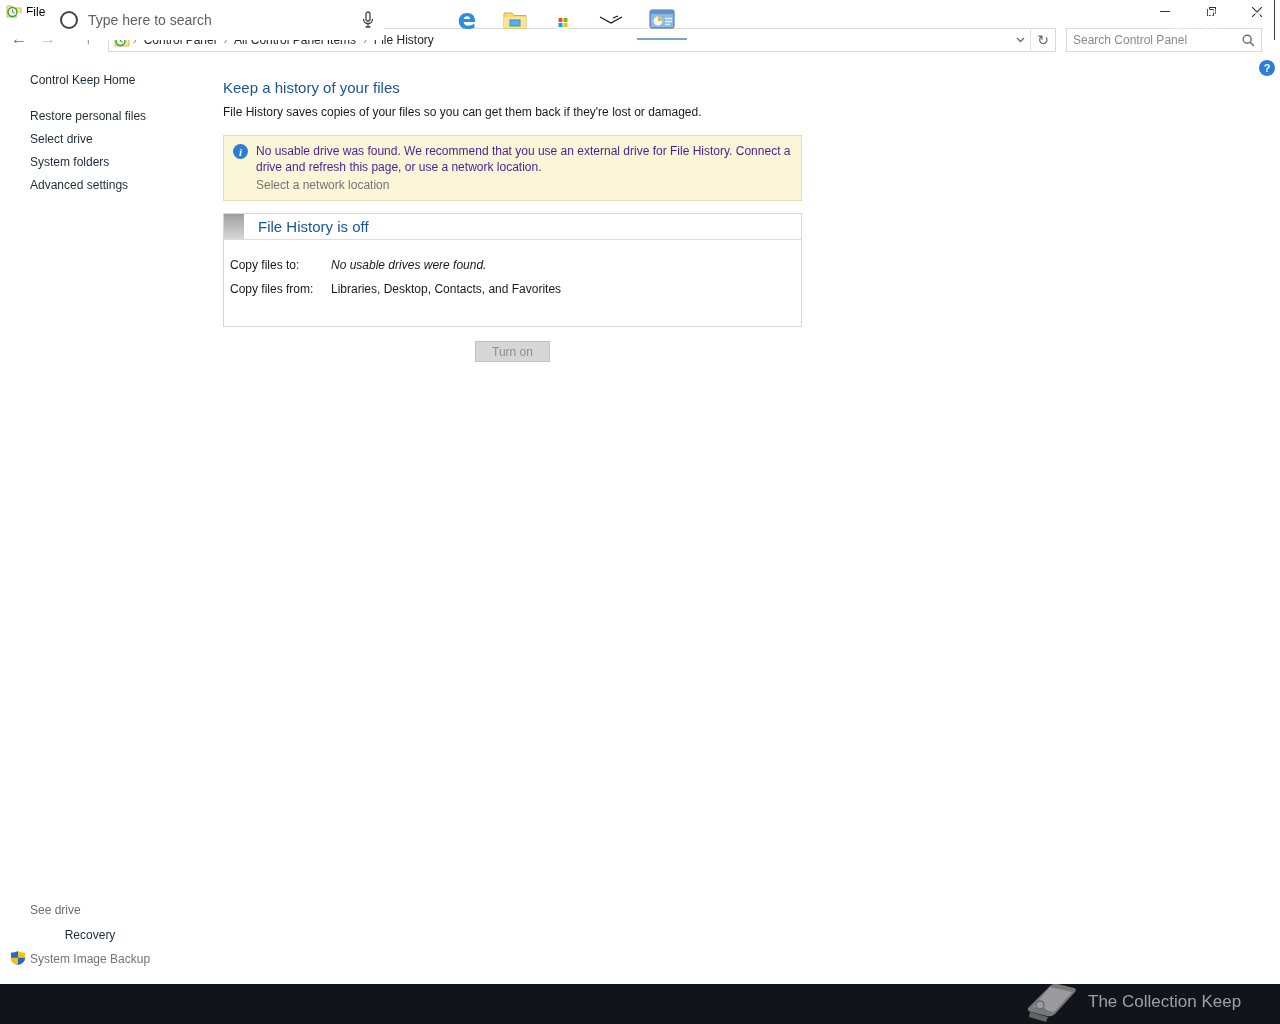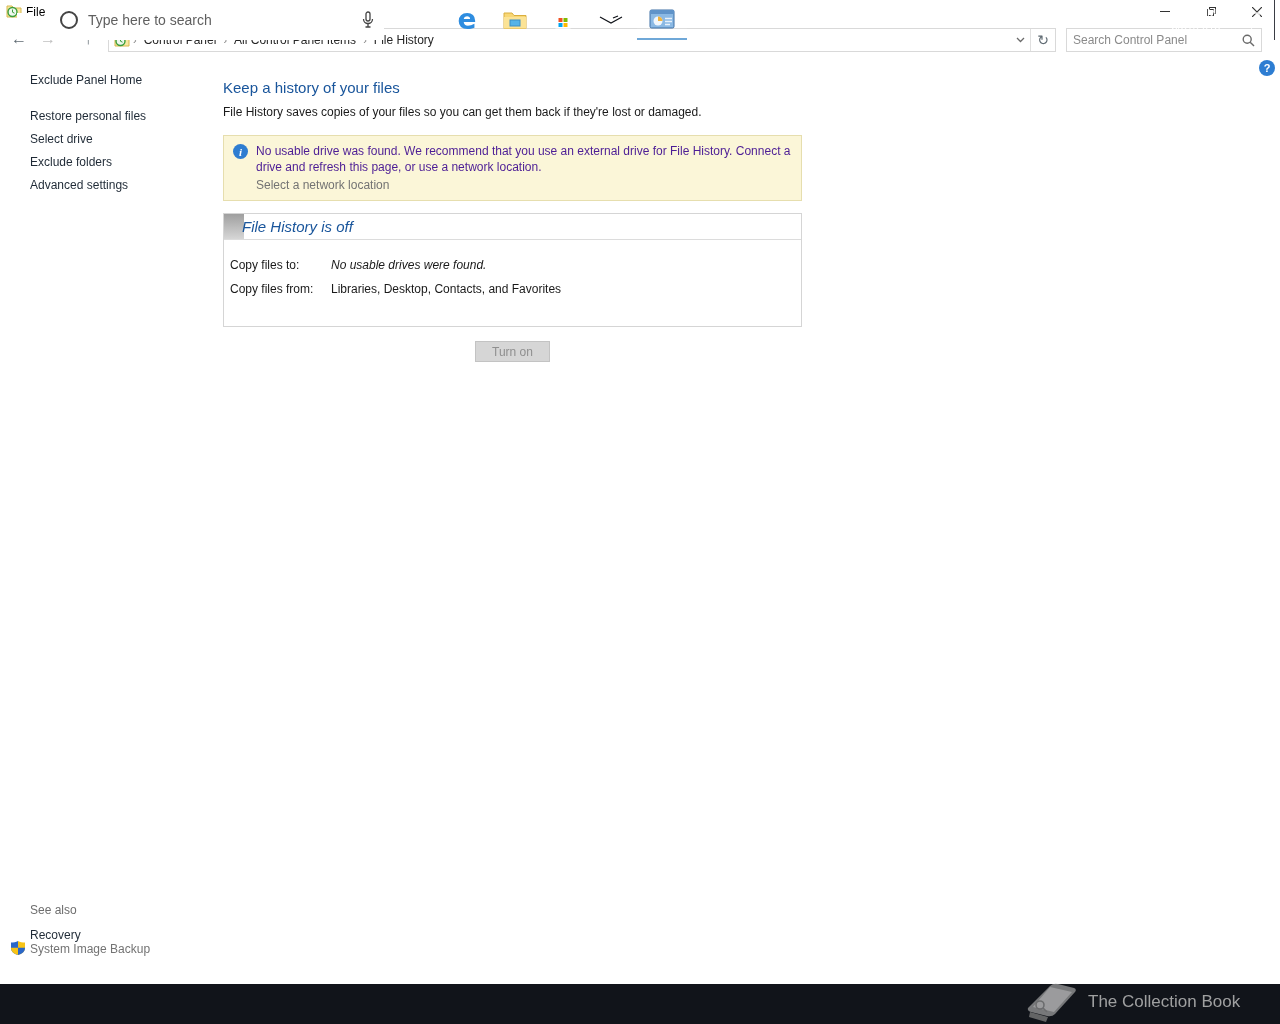--- a/index.html
+++ b/index.html
@@ -49,21 +49,21 @@
   .help-btn { position:absolute; right:5px; top:60px; width:16px; height:16px; border-radius:50%;
               background:#2d7dd2; color:#fff; font-size:11px; font-weight:bold;
               display:flex; align-items:center; justify-content:center; }
 
   
   .sidebar { position:absolute; left:30px; top:73px; width:180px; font-size:12px; }
   .side-home { color:#1f2a36; margin-bottom:23px; cursor:pointer; }
   .side-item { color:#1f2a36; margin-bottom:11px; line-height:12px; cursor:pointer; }
   .see-also-wrap { position:absolute; left:30px; top:903px; font-size:12px; }
   .see-also-label { color:#6d6d6d; margin-bottom:11px; }
-  .see-recovery { color:#1f2a36; cursor:pointer; }
+  .see-recovery { color:#1f2a36; margin-bottom:10px; cursor:pointer;text-align:center; }
   .see-sib { color:#737373; cursor:pointer; position:relative; }
   .sib-shield { position:absolute; left:-19px; top:-1px; }
 
   
   .main { position:absolute; left:223px; top:79px; width:580px; }
   .main h1 { font-size:15px; font-weight:normal; color:#19559b; margin-bottom:9px; }
   .main .desc { font-size:12px; color:#1a1a1a; margin-bottom:16px; }
 
   .notice { width:579px; border:1px solid #e6deae; background:#fbf6d8; padding:7px 9px 8px 9px;
             display:flex; margin-bottom:12px; }
@@ -72,21 +72,21 @@
                display:flex; align-items:center; justify-content:center; margin-top:1px;
                font-family:"Liberation Serif", serif; }
   .notice-body { margin-left:8px; }
   .notice-text { font-size:12px; color:#4c1d95; line-height:16px; max-width:535px; }
   .notice-link { font-size:12px; color:#737373; margin-top:3px; cursor:pointer; }
 
   .statusbox { width:579px; border:1px solid #d5d5d5; background:#fff; }
   .status-header { height:26px; position:relative; border-bottom:1px solid #dcdcdc; }
   .status-chip { position:absolute; left:0; top:0; width:20px; height:25px;
                  background:linear-gradient(180deg,#9f9f9f,#d6d6d6); }
-  .status-title { position:absolute; left:18px; top:4px; font-size:15px; color:#19559b;font-style:italic; }
+  .status-title { position:absolute; left:34px; top:4px; font-size:15px; color:#19559b; }
   .status-body { padding:18px 0 20px 6px; }
   .status-row { display:flex; font-size:12px; color:#1a1a1a; margin-bottom:10px; }
   .status-row .lbl { width:101px; flex:0 0 auto; }
   .status-row .val { }
   .italic { font-style:italic; }
 
   .turnon-wrap { width:579px; display:flex; justify-content:center; margin-top:14px; }
   .turnon { width:75px; height:21px; background:#d6d6d6; border:1px solid #c3c3c3;
             color:#8f8f8f; font-size:12px; font-family:"Liberation Sans", sans-serif;
             display:flex; align-items:center; justify-content:center; }
@@ -206,29 +206,29 @@
           <circle cx="5.2" cy="5.2" r="4" fill="none" stroke="#6a6a6a" stroke-width="1.4"></circle>
           <path d="M8.2 8.2 L12 12" stroke="#6a6a6a" stroke-width="1.4"></path>
         </svg>
       </span>
     </div>
   </div>
 
   <div class="help-btn">?</div>
 
   <div class="sidebar">
-    <div class="side-home">Exclude Panel Home</div>
+    <div class="side-home">Control Keep Home</div>
     <div class="side-item">Restore personal files</div>
     <div class="side-item">Select drive</div>
-    <div class="side-item">Exclude folders</div>
+    <div class="side-item">System folders</div>
     <div class="side-item">Advanced settings</div>
   </div>
 
   <div class="see-also-wrap">
-    <div class="see-also-label">See also</div>
+    <div class="see-also-label">See drive</div>
     <div class="see-recovery">Recovery</div>
     <div class="see-sib">
       <span class="sib-shield">
         <svg width="14" height="14" viewBox="0 0 14 14">
           <path d="M7 0 C9 1.2 11.5 1.6 14 1.6 L14 7 C14 10.8 11 13 7 14 L7 0 Z" fill="#f7c316"></path>
           <path d="M7 0 C5 1.2 2.5 1.6 0 1.6 L0 7 C0 10.8 3 13 7 14 L7 0 Z" fill="#2a67c9"></path>
           <path d="M0 6.8 L7 6.8 L7 14 C3 13 0 10.8 0 7 Z" fill="#f7c316"></path>
           <path d="M14 6.8 L7 6.8 L7 14 C11 13 14 10.8 14 7 Z" fill="#2a67c9"></path>
         </svg>
       </span>
@@ -273,21 +273,21 @@
   <div class="watermark">
     <span class="wm-book">
       <svg width="62" height="50" viewBox="0 0 62 50">
         <path d="M6 34 L28 12 Q31 9 36 10 L52 14 Q55 15 53 18 L33 40 Q30 43 25 42 L9 38 Q5 37 6 34 Z" fill="#9a9a9a"></path>
         <path d="M8 38 L26 43 L24 48 L7 43 Z" fill="#7f7f7f"></path>
         <path d="M28 13 L50 18 L32 38 L11 33 Z" fill="#c9c9c9"></path>
         <circle cx="18" cy="31" r="4" fill="none" stroke="#8a8a8a" stroke-width="1.6"></circle>
         <path d="M21 34 L25 38" stroke="#8a8a8a" stroke-width="1.6"></path>
       </svg>
     </span>
-    <span class="wm-text">The Collection Book</span>
+    <span class="wm-text">The Collection Keep</span>
   </div>
 
   <div class="taskbar"></div>
 
   <div class="tb-btn tb-start">
     <span class="win-logo">
         <span></span>
         <span></span>
         <span></span>
         <span></span>

